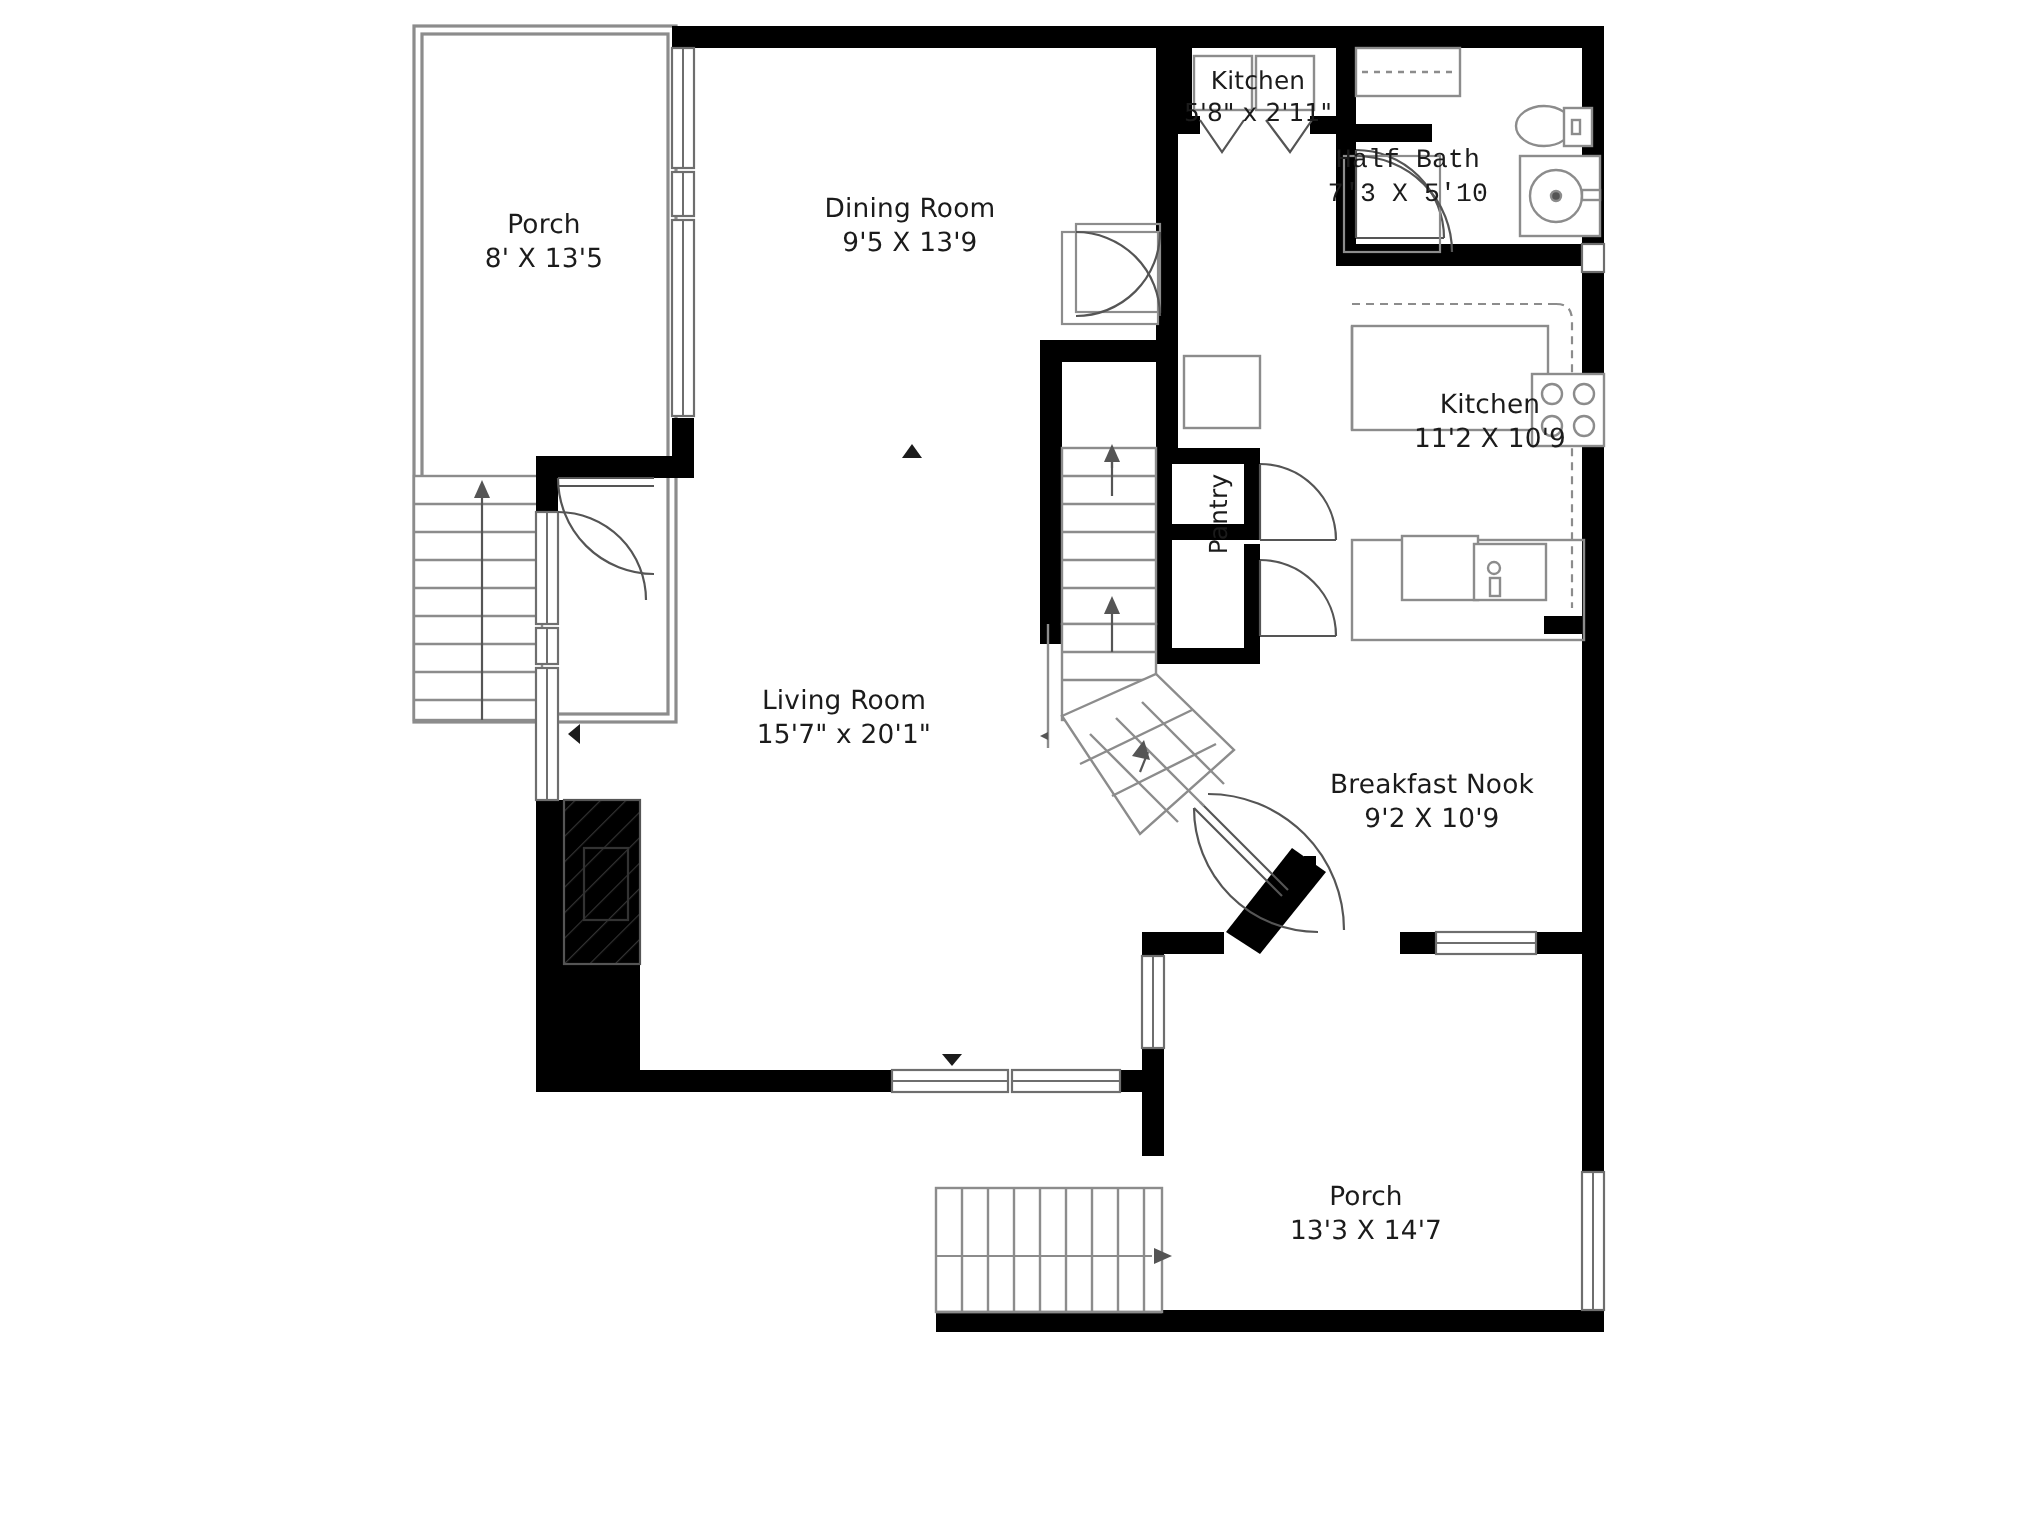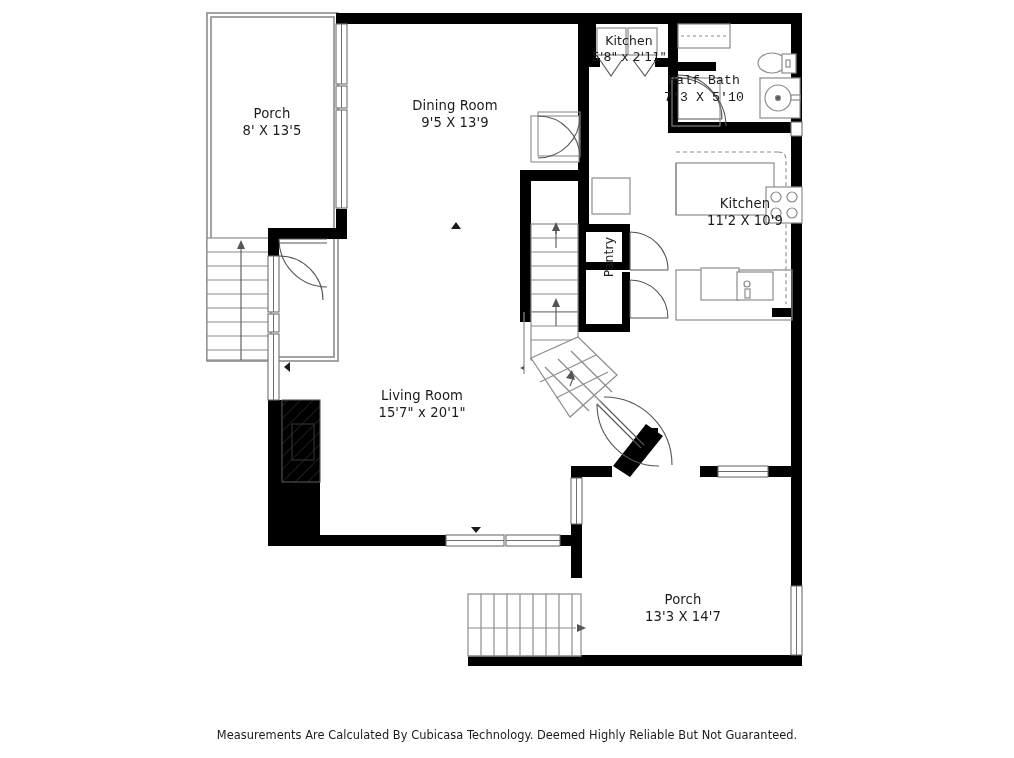--- a/index.html
+++ b/index.html
@@ -401,26 +401,29 @@
 
   <div class="room-label" style="left:697px; top:212px; transform:translate(-50%,-50%);margin-left:48px;">
     <span class="rm-name">Kitchen</span>
     <span class="rm-dims">11'2 X 10'9</span>
   </div>
 
   <div class="room-label vertical small" style="left:609px; top:257px; transform:translate(-50%,-50%) rotate(-90deg);">
     <span class="rm-name">Pantry</span>
   </div>
 
-  <div class="room-label" style="left:422px; top:360px; transform:translate(-50%,-50%);margin-top:44px;">
+  <div class="room-label" style="left:422px; top:360px; transform:translate(-50%,-50%);">
     <span class="rm-name">Living Room</span>
     <span class="rm-dims">15'7" x 20'1"</span>
   </div>
 
+  <div class="room-label" style="left:716px; top:402px; transform:translate(-50%,-50%);">
+    <span class="rm-name">Breakfast Nook</span>
+    <span class="rm-dims">9'2 X 10'9</span>
+  </div>
 
   <div class="room-label" style="left:683px; top:571px; transform:translate(-50%,-50%);margin-top:37px;">
     <span class="rm-name">Porch</span>
     <span class="rm-dims">13'3 X 14'7</span>
   </div>
 
-  <div id="footer-note">Measurements Are Calculated By Cubicasa Technology. Deemed Highly Reliable But Not Guaranteed.</div>
 
 </div>
 
 </body></html>

